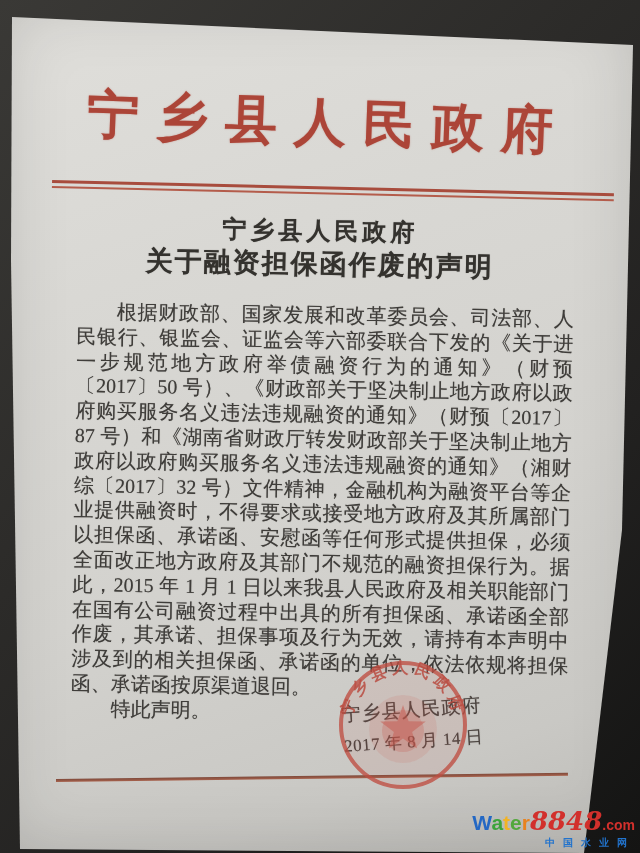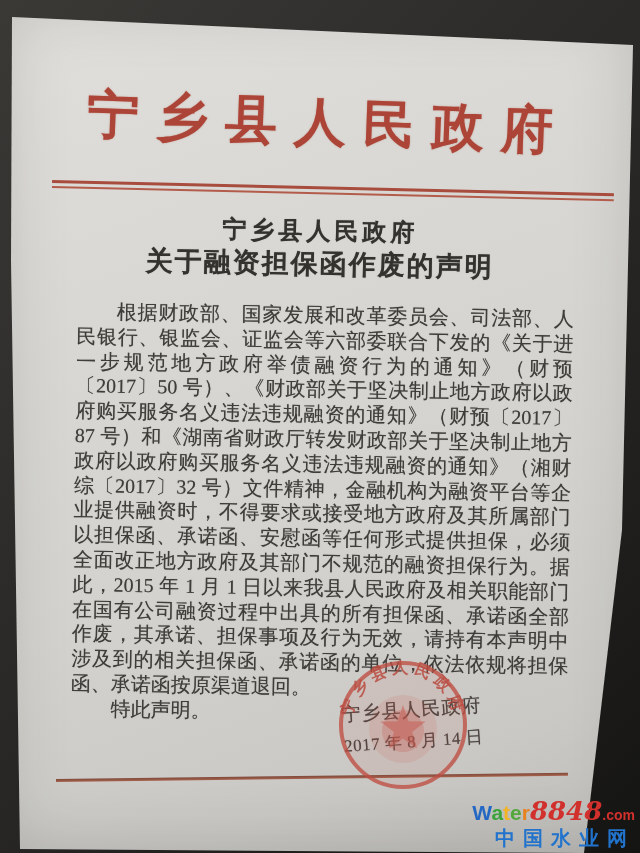--- a/index.html
+++ b/index.html
@@ -69,21 +69,21 @@
     background: linear-gradient(to bottom, #7e4a3b, #a8624d);
     transform: rotate(-0.7deg); transform-origin: left center;
   }
   .watermark {
     position: absolute; right: 5px; bottom: 5px;
     text-align: right; z-index: 10; line-height: 1;
   }
   .wm-top { font-family: "Liberation Sans", sans-serif; font-weight: bold; font-size: 21px; white-space: nowrap; }
   .wm-num { font-family: "DejaVu Serif", serif; font-style: italic; font-weight: bold; font-size: 26px; }
   .wm-com { font-family: "Liberation Sans", sans-serif; font-size: 14px; font-weight: bold; }
-  .wm-cn  { font-family: "Liberation Sans", sans-serif; font-weight: bold; font-size: 20px;
+  .wm-cn  { font-family: "Liberation Sans", sans-serif; font-weight: bold; font-size: 10px;
             letter-spacing: 8px; margin-top: 4px; white-space: nowrap; }
 </style>
 </head>
 <body>
 
 <div class="photo">
 
   <div class="paper">
 
     <div class="letterhead">宁乡县人民政府</div>

